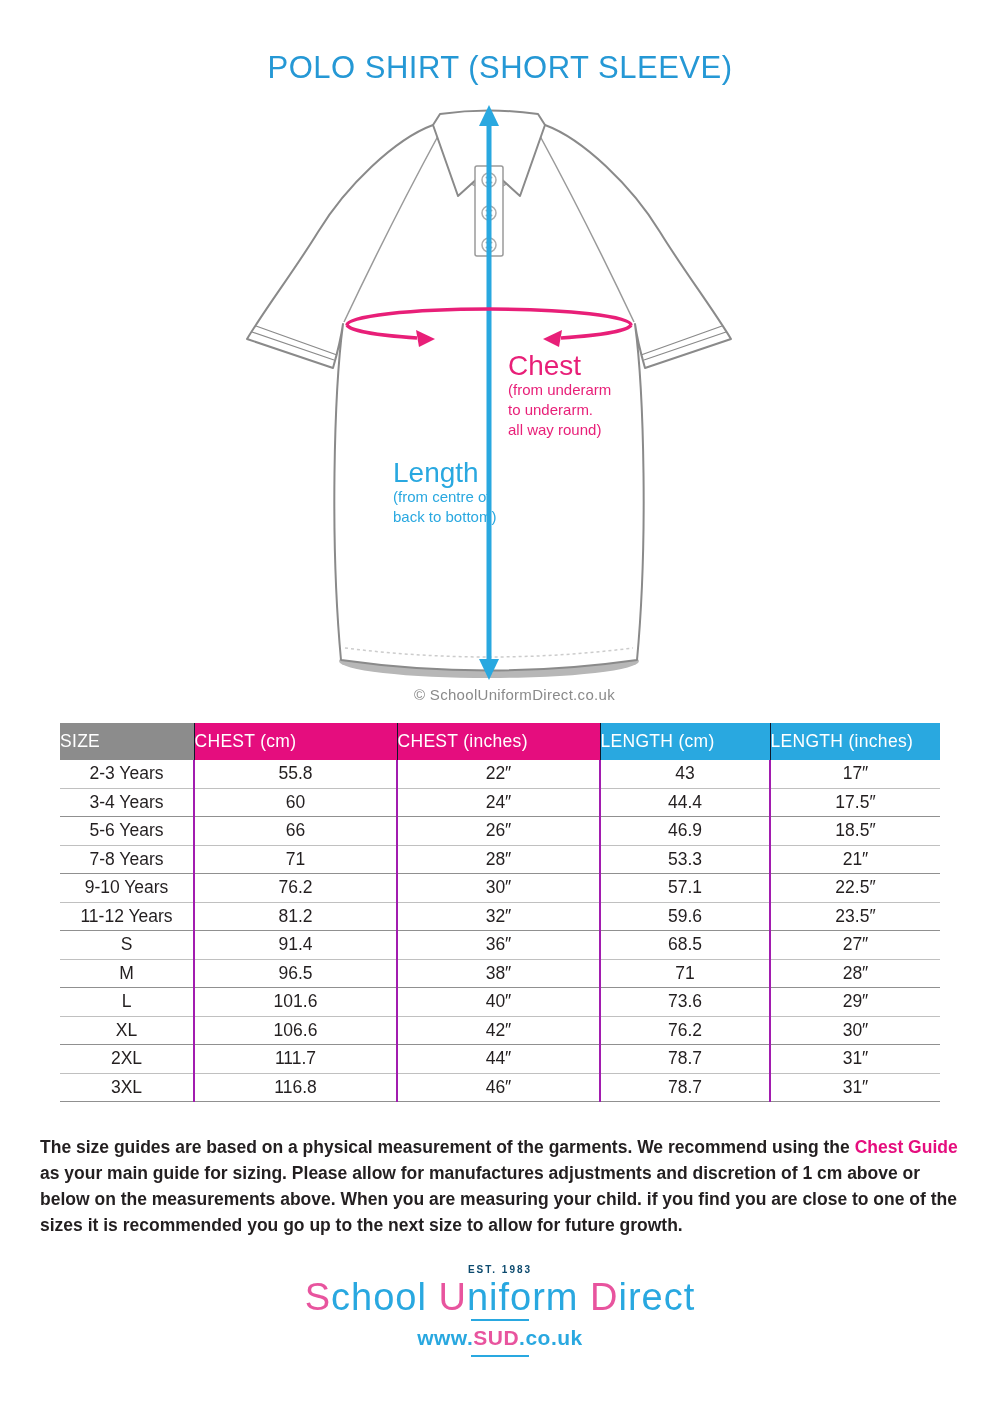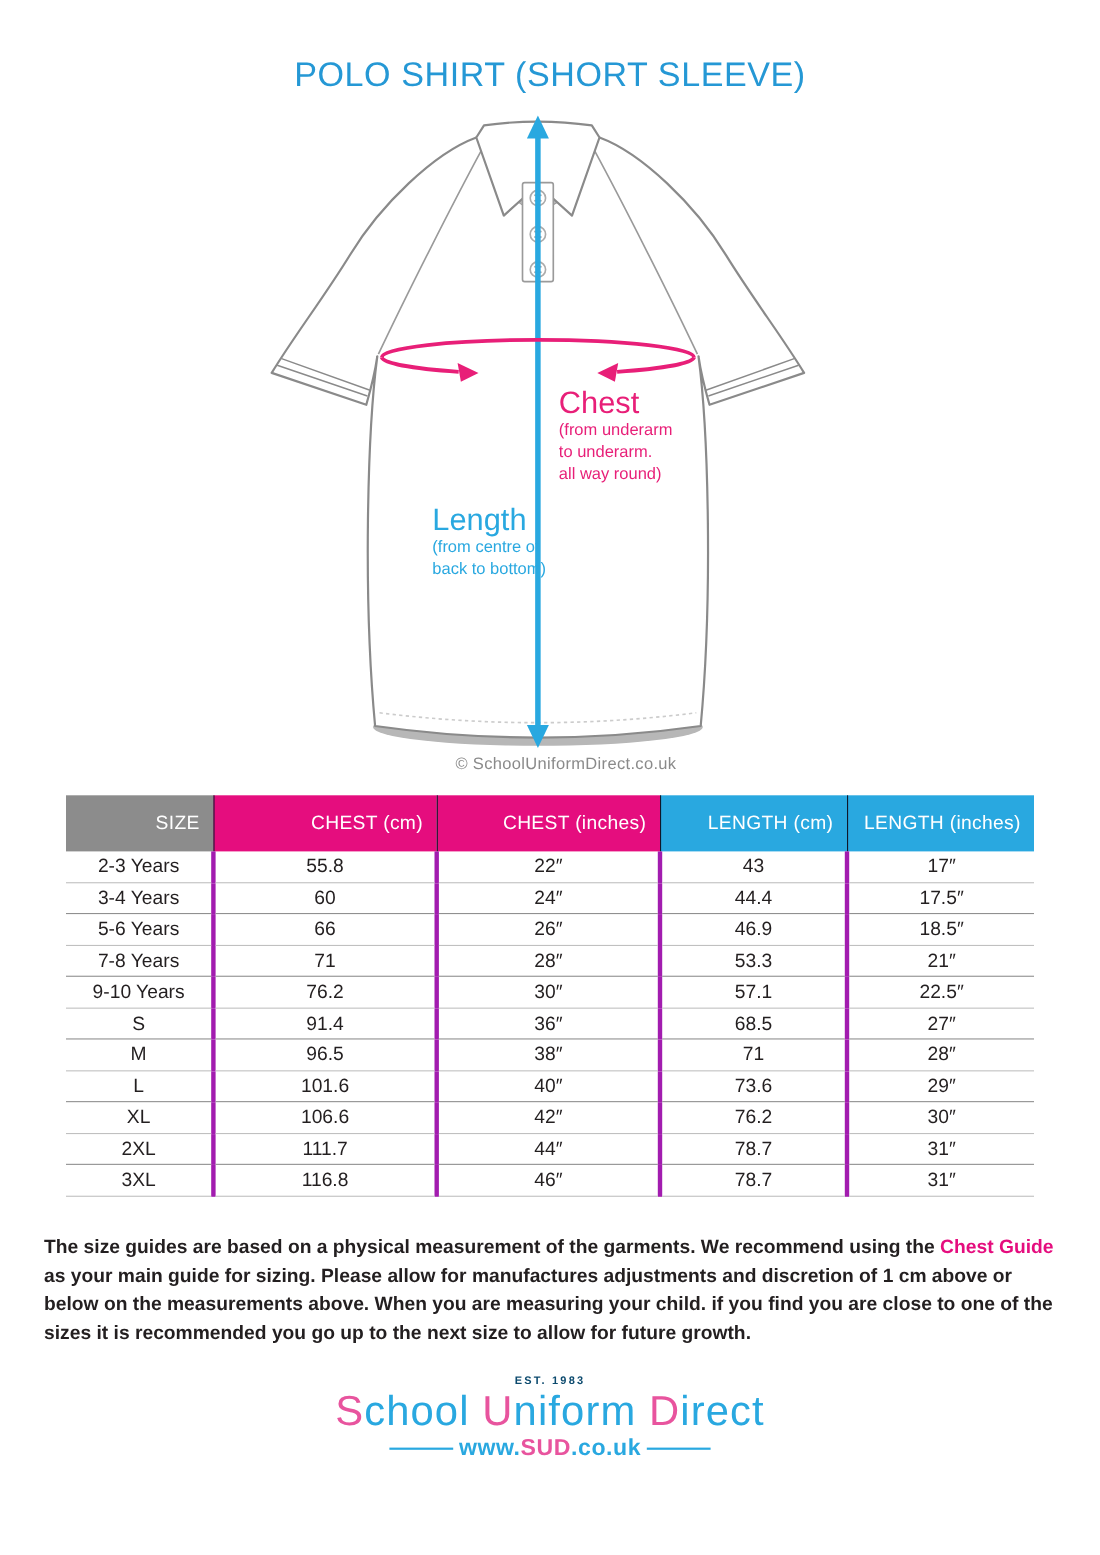--- a/index.html
+++ b/index.html
@@ -12,43 +12,43 @@
     margin:0;padding-top:50px;text-align:center;
     font-size:31px;font-weight:normal;letter-spacing:.5px;color:#2598D5;
   }
   .diagram{position:relative;width:540px;height:600px;margin:6px 0 0 230px;}
   .copyright{margin-top:-6px;text-align:center;font-size:15px;color:#8A8A8A;letter-spacing:.3px;padding-left:29px;}
   table.size-table{margin:20px auto 0;border-collapse:collapse;table-layout:fixed;}
   table.size-table col.c1{width:134px;}
   table.size-table col.c2,table.size-table col.c3{width:203px;}
   table.size-table col.c4,table.size-table col.c5{width:170px;}
   table.size-table th{
-    color:#fff;font-weight:normal;font-size:17.5px;height:27px;padding:12px;
-    text-align:right;letter-spacing:.3px;
+    color:#fff;font-weight:normal;font-size:17.5px;height:37px;padding:0;
+    text-align:left;letter-spacing:.3px;
   }
   table.size-table th + th{border-left:1px solid #0f172a;}
   table.size-table td{
     text-align:center;font-size:17.5px;height:27.5px;padding:0;
     border-bottom:1px solid #C0C0C0;color:#231F20;
   }
-  table.size-table td + td{border-left:4px solid #a21caf;}
+  table.size-table td + td{border-left:2px solid #a21caf;}
   table.size-table tr:nth-child(even) td{border-bottom:1.5px solid #909090;}
   .note{
     width:920px;margin:32px auto 0;text-align:left;
     font-size:17.5px;line-height:26px;color:#231F20;font-weight:bold;
   }
   .note .hl{color:#E50D7E;}
   .footer{margin-top:26px;text-align:center;}
   .est-line{font-size:10px;font-weight:bold;letter-spacing:2px;color:#0c4a6e;}
   .logo-line{font-size:38px;letter-spacing:1px;margin-top:1px;white-space:pre;}
   .logo-line .seg-pink{color:#E8549E;}
   .logo-line .seg-blue{color:#29A8E0;}
   .url-line{
     display:flex;align-items:center;justify-content:center;gap:5px;
-    margin-top:0;font-size:21px;font-weight:bold;letter-spacing:.5px;
+    margin-top:0;font-size:21px;font-weight:bold;letter-spacing:.5px;flex-direction:column;
   }
   .url-line .dash{width:58px;border-top:2.5px solid #29A8E0;height:0;}
   .url-line .seg-pink{color:#E8549E;}
   .url-line .seg-blue{color:#29A8E0;}
 </style>
 </head>
 <body>
 
 <h1 class="page-title">POLO SHIRT (SHORT SLEEVE)</h1>
 
@@ -160,20 +160,27 @@
         <td>21″</td>
       </tr>
       <tr>
         <td>9-10 Years</td>
         <td>76.2</td>
         <td>30″</td>
         <td>57.1</td>
         <td>22.5″</td>
       </tr>
       <tr>
+        <td>11-12 Years</td>
+        <td>81.2</td>
+        <td>32″</td>
+        <td>59.6</td>
+        <td>23.5″</td>
+      </tr>
+      <tr>
         <td>S</td>
         <td>91.4</td>
         <td>36″</td>
         <td>68.5</td>
         <td>27″</td>
       </tr>
       <tr>
         <td>M</td>
         <td>96.5</td>
         <td>38″</td>

